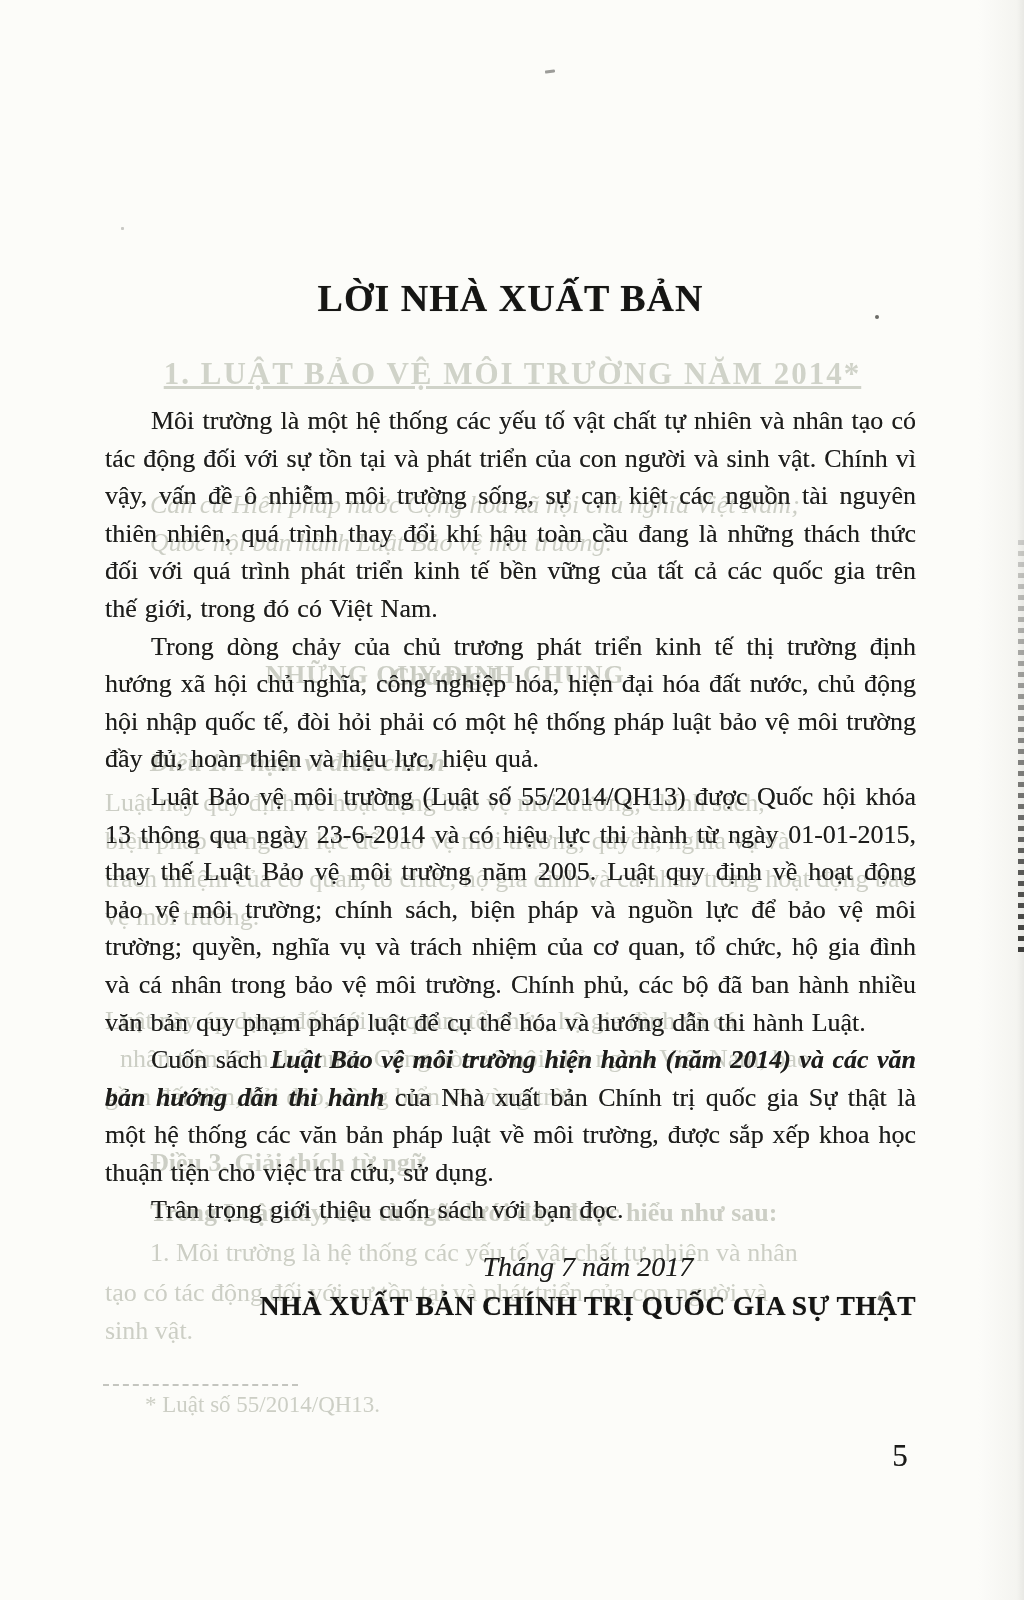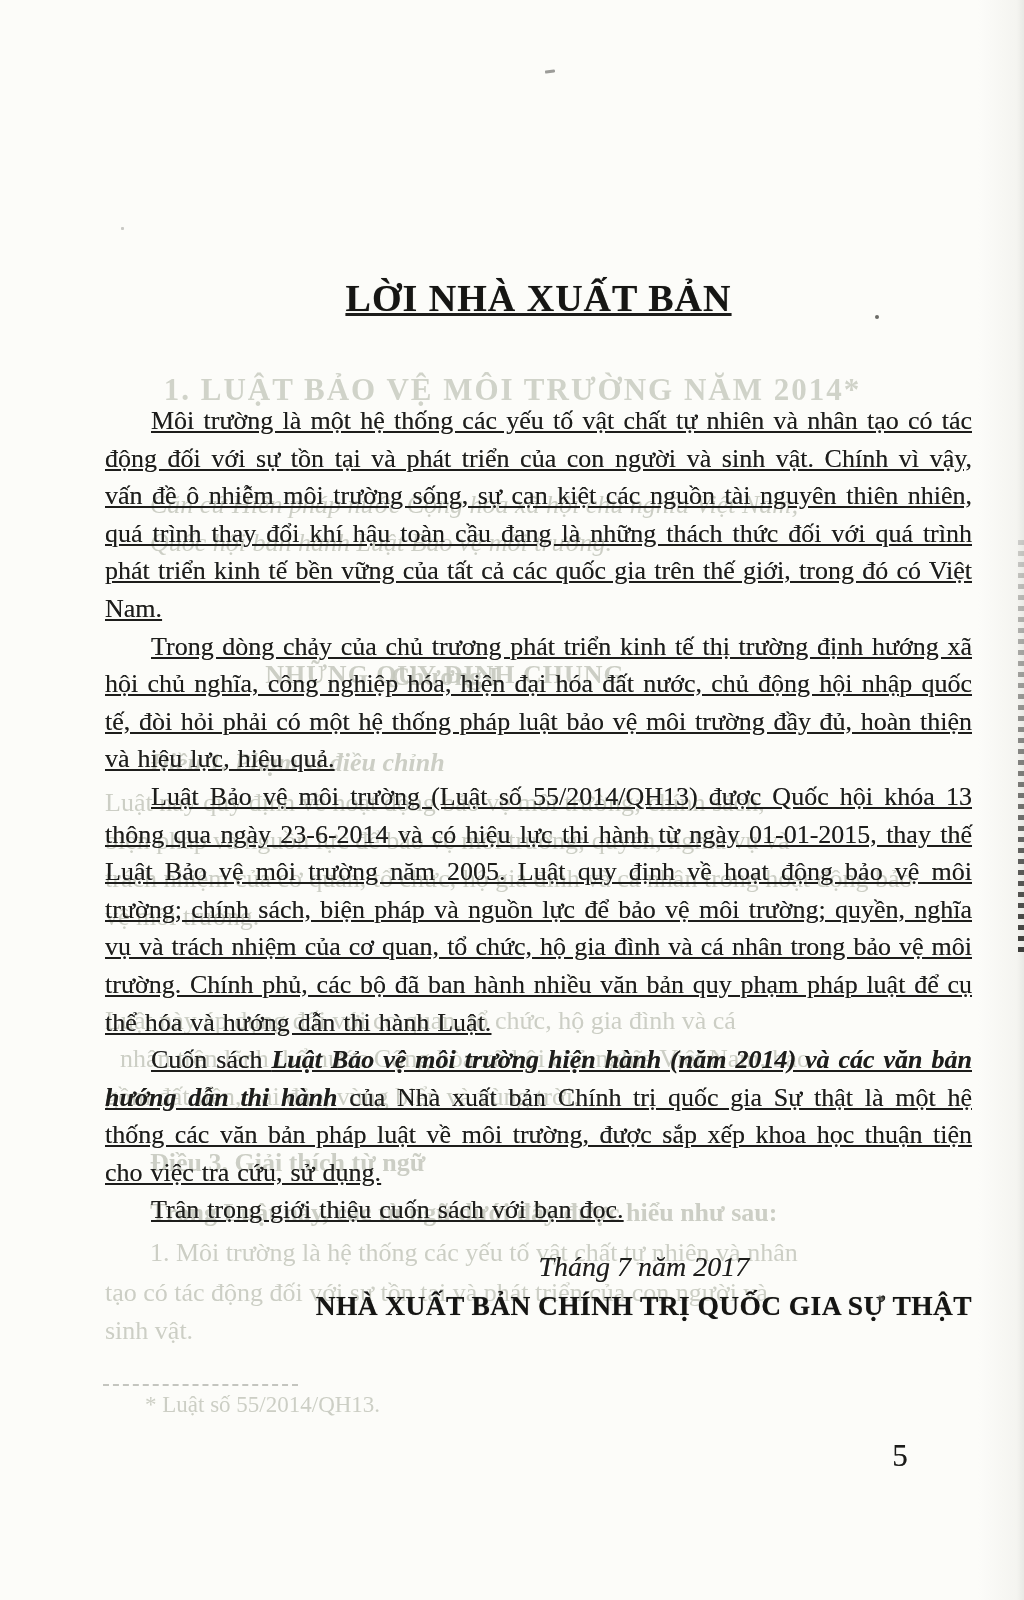--- a/index.html
+++ b/index.html
@@ -20,21 +20,21 @@
     position: absolute;
     color: #c4c7bc;
     font-size: 26px;
     white-space: nowrap;
     filter: blur(0.4px);
     opacity: 0.85;
   }
   .ghost.center { left: 105px; width: 815px; text-align: center; white-space: normal; }
   .ghost.bold   { font-weight: bold; }
   .ghost.italic { font-style: italic; }
-  .g0  { top: 372px;  font-size: 31px; letter-spacing: 2px; color: #c9ccc1; }
+  .g0  { top: 356px;  font-size: 31px; letter-spacing: 2px; color: #c9ccc1; text-decoration: underline; }
   .g1  { top: 490px;  left: 150px; }
   .g2  { top: 528px;  left: 150px; }
   .g3  { top: 622px;  left: 105px; width: 680px; text-align: center; margin-top: 40px; }
   .g4  { top: 660px;  left: 105px; width: 680px; text-align: center; letter-spacing: 1px; }
   .g5  { top: 748px;  left: 150px; font-style: italic; }
   .g6  { top: 788px;  left: 105px; }
   .g7  { top: 826px;  left: 105px; }
   .g8  { top: 864px;  left: 105px; }
   .g9  { top: 902px;  left: 105px; }
   .g10 { top: 962px;  left: 150px; }
@@ -46,21 +46,21 @@
   .g16 { top: 1238px; left: 150px; }
   .g17 { top: 1278px; left: 105px; }
   .g18 { top: 1316px; left: 105px; }
   .g19 { top: 1392px; left: 145px; font-size: 23px; }
   .ghost-footnote-rule {
     position: absolute; top: 1384px; left: 103px; width: 195px;
     border-top: 2px dashed rgba(150, 152, 144, 0.55);
     filter: blur(0.3px);
   }
   
-  .content { position: relative; z-index: 1; padding: 276px 52px 0 105px; color: #1d1d1b; text-decoration: underline; }
+  .content { position: relative; z-index: 1; padding: 276px 108px 0 105px; color: #1d1d1b; }
   .title {
     margin: 0;
     text-align: center;
     font-size: 38px;
     font-weight: bold;
     letter-spacing: 1px;
     color: #161614;
     text-shadow: 0 0 0.7px rgba(0,0,0,0.55);
   }
   .body-text { margin-top: 82px; }

